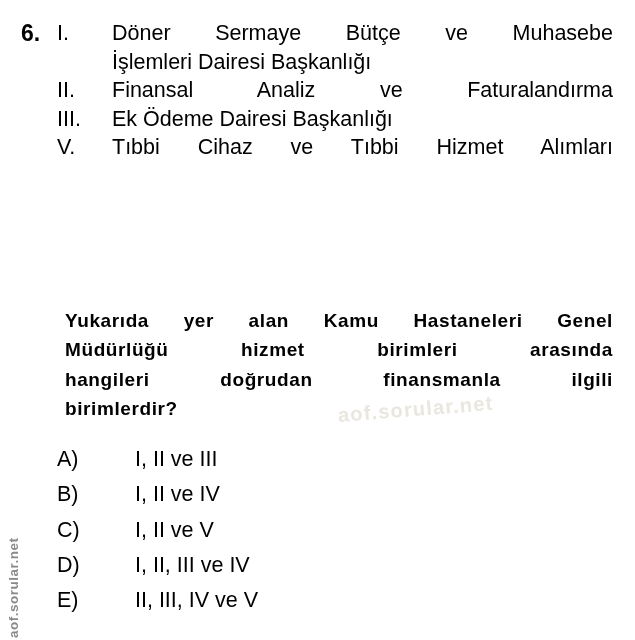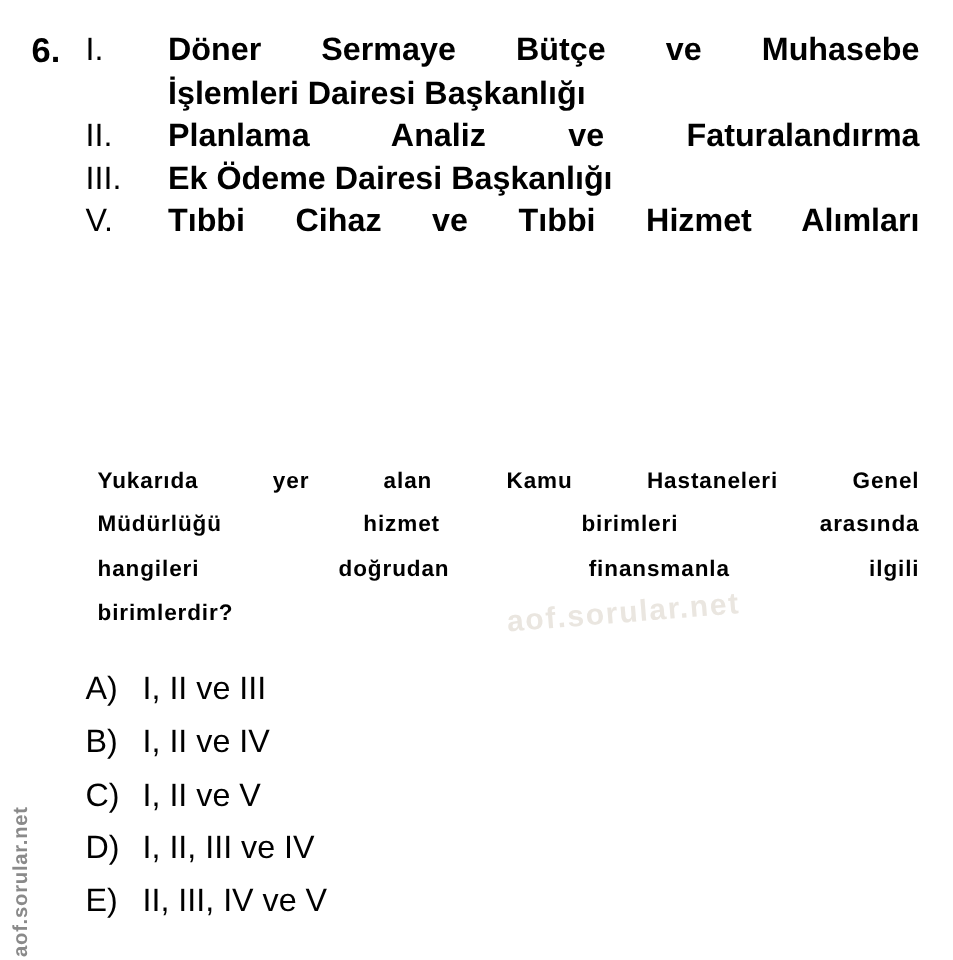--- a/index.html
+++ b/index.html
@@ -26,46 +26,46 @@
   .list {
     position: absolute;
     left: 57px;
     top: 19px;
     width: 556px;
     font-size: 21.5px;
     line-height: 28.5px;
   }
   .list-item { display: flex; }
   .numeral { flex: 0 0 55px; }
-  .item-lines { flex: 1; min-width: 0; font-weight: bold; }
+  .item-lines { flex: 1; min-width: 0; }
   .jline { text-align: justify; text-align-last: justify; }
 
   
   .stem {
     position: absolute;
     left: 65px;
     top: 306px;
     width: 548px;
-    font-size: 15px;
+    font-size: 19px;
     line-height: 29.3px;
     font-weight: 700;
     letter-spacing: 0.6px;
   }
 
   
   .options {
     position: absolute;
     left: 57px;
     top: 447px;
     width: 400px;
     font-size: 21.5px;
   }
   .option { display: flex; height: 35.3px; line-height: 25px; }
   .opt-letter { flex: 0 0 38px; }
-  .opt-text { flex: 1; }
+  .opt-text { flex: 1; margin-left: 40px; }
 
   
   .watermark-center {
     position: absolute;
     left: 338px;
     top: 404px;
     font-size: 20px;
     font-weight: 700;
     letter-spacing: 1.2px;
     color: #eae6e0;
@@ -101,21 +101,21 @@
       <span class="numeral">I.</span>
       <div class="item-lines">
         <div class="jline">Döner Sermaye Bütçe ve Muhasebe</div>
         <div>İşlemleri Dairesi Başkanlığı</div>
       </div>
     </div>
 
     <div class="list-item">
       <span class="numeral">II.</span>
       <div class="item-lines">
-        <div class="jline">Planlama Analiz ve Faturalandırma</div>
+        <div class="jline">Finansal Analiz ve Faturalandırma</div>
       </div>
     </div>
 
     <div class="list-item">
       <span class="numeral">III.</span>
       <div class="item-lines">
         <div>Ek Ödeme Dairesi Başkanlığı</div>
       </div>
     </div>
 

